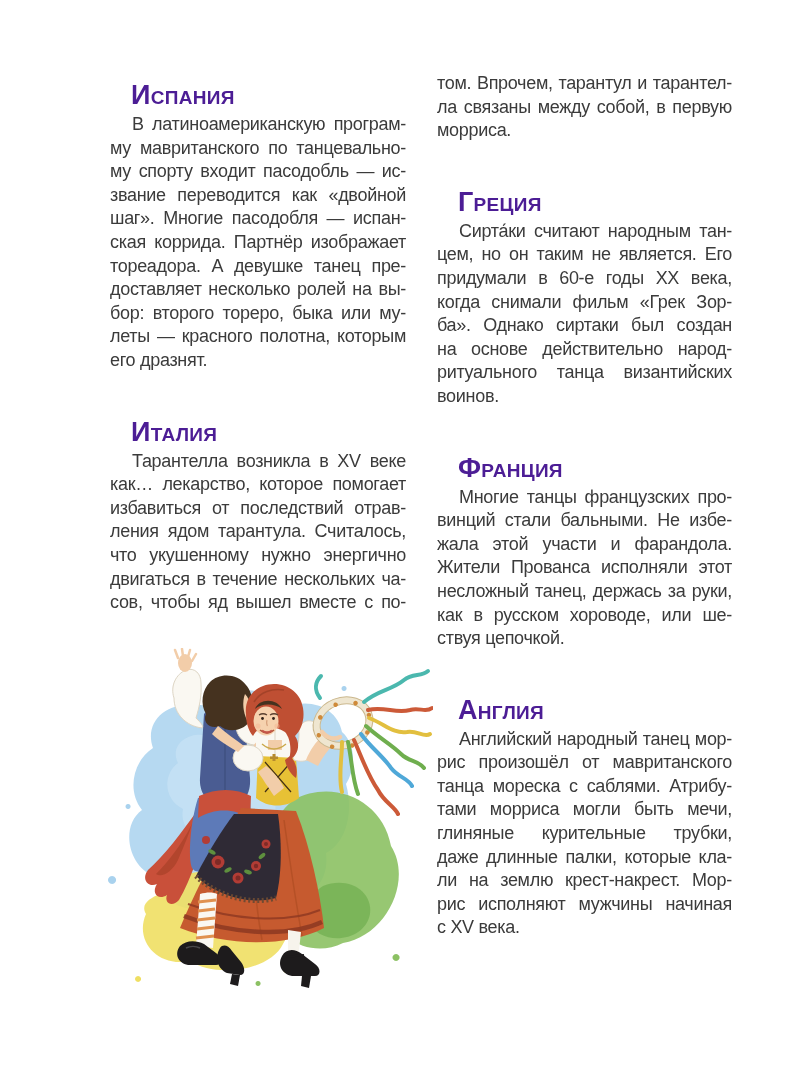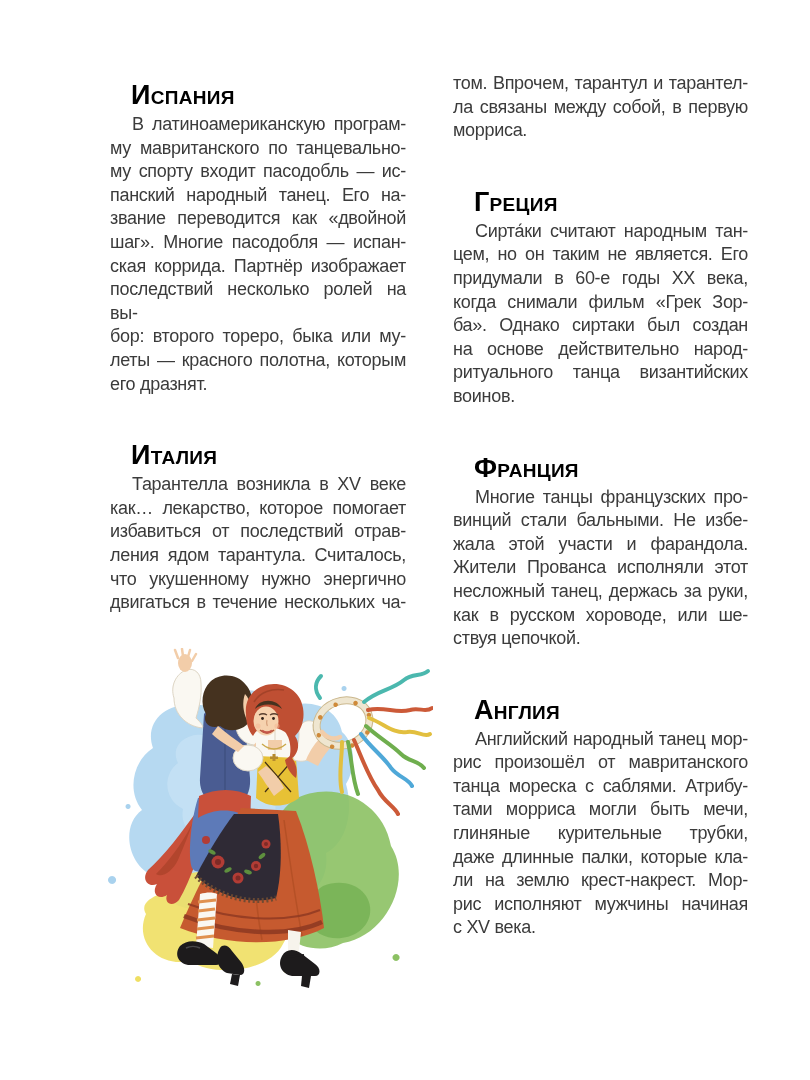--- a/index.html
+++ b/index.html
@@ -1,21 +1,21 @@
 <!DOCTYPE html>
 <html><head>
 <meta charset="utf-8">
 <style>
   html,body{margin:0;padding:0;background:#ffffff;}
   .page{position:relative;width:810px;height:1080px;background:#ffffff;overflow:hidden;
         font-family:"Liberation Sans","DejaVu Sans",sans-serif;}
   .col{position:absolute;color:#3b3b3b;font-size:18px;line-height:23.6px;letter-spacing:-0.3px;}
   .col-left{left:110px;top:80px;width:296px;}
-  .col-right{left:453px;top:72px;width:295px;}
-  .heading{font-weight:bold;color:#000000;text-transform:uppercase;
+  .col-right{left:437px;top:72px;width:295px;}
+  .heading{font-weight:bold;color:#4c1d95;text-transform:uppercase;
            font-size:19px;line-height:30px;margin:44px 0 0 21px;letter-spacing:0.3px;}
   .heading::first-letter{font-size:27px;}
   .col-left .heading:first-child{margin-top:0;}
   .para{}
   .col-right .para:first-child{margin-top:0;}
   .line{text-align:justify;text-align-last:justify;white-space:normal;}
   .line.last{text-align-last:left;}
   .line.indent{text-indent:22px;}
   .illustration{position:absolute;left:98px;top:648px;width:335px;height:345px;}
 </style>
@@ -23,37 +23,38 @@
 <body>
 
 <div class="page">
 
   <div class="col col-left">
     <h2 class="heading">Испания</h2>
     <div class="para">
         <div class="line indent">В латиноамериканскую програм-</div>
         <div class="line">му мавританского по танцевально-</div>
         <div class="line">му спорту входит пасодобль — ис-</div>
-        <div class="line">панский народный танец. Его на-</div>
         <div class="line">звание переводится как «двойной</div>
         <div class="line">шаг». Многие пасодобля — испан-</div>
         <div class="line">ская коррида. Партнёр изображает</div>
-        <div class="line">последствий несколько ролей на вы-</div>
+        <div class="line">тореадора. А девушке танец пре-</div>
+        <div class="line">доставляет несколько ролей на вы-</div>
         <div class="line">бор: второго тореро, быка или му-</div>
         <div class="line">леты — красного полотна, которым</div>
         <div class="line last">его дразнят.</div>
       </div>
     <h2 class="heading">Италия</h2>
     <div class="para">
         <div class="line indent">Тарантелла возникла в XV веке</div>
         <div class="line">как… лекарство, которое помогает</div>
         <div class="line">избавиться от последствий отрав-</div>
         <div class="line">ления ядом тарантула. Считалось,</div>
         <div class="line">что укушенному нужно энергично</div>
         <div class="line">двигаться в течение нескольких ча-</div>
+        <div class="line">сов, чтобы яд вышел вместе с по-</div>
       </div>
   </div>
 
   <div class="col col-right">
     <div class="para">
         <div class="line">том. Впрочем, тарантул и тарантел-</div>
         <div class="line">ла связаны между собой, в первую</div>
         <div class="line last">морриса.</div>
       </div>
     <h2 class="heading">Греция</h2>

